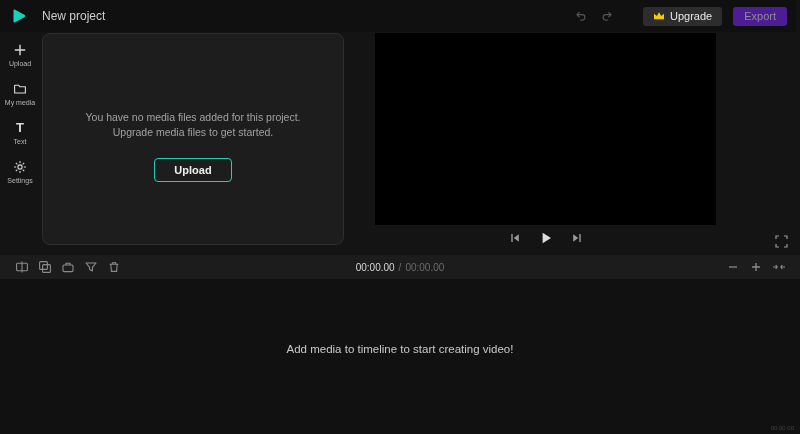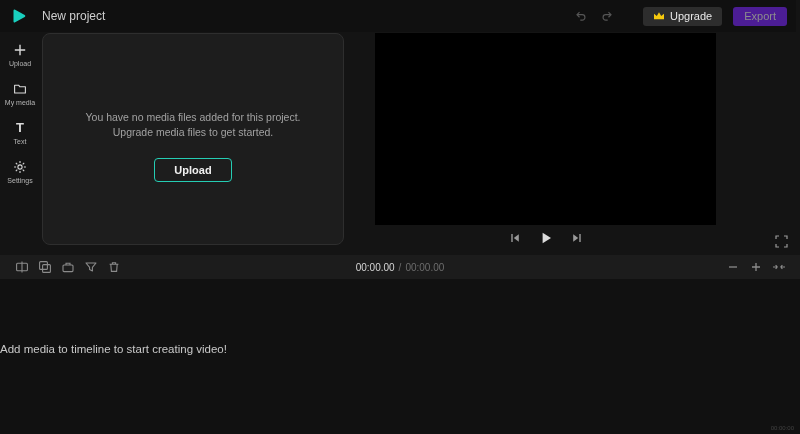--- a/index.html
+++ b/index.html
@@ -56,21 +56,21 @@
     align-items:center; justify-content:center; cursor:pointer; padding:0; border-radius:3px; }
   .time-display { position:absolute; left:0; right:0; text-align:center; font-size:10px;
     pointer-events:none; }
   .time-cur { color:#d6d6d6; }
   .time-sep { color:#6c6c6c; margin:0 4px; }
   .time-total { color:#6c6c6c; }
   .tl-right { margin-left:auto; display:flex; align-items:center; gap:6px; }
 
   
   .tl-body { position:absolute; top:279px; left:0; right:0; bottom:0; background:#111111; }
-  .tl-empty { position:absolute; top:64px; left:0; right:0; text-align:left;
+  .tl-empty { position:absolute; top:64px; left:0; right:0; text-align:center;
     font-size:11.5px; color:#c9c9c9; }
   .watermark { position:absolute; right:6px; bottom:3px; font-size:6px; color:#424242; }
 </style>
 </head>
 <body>
 
 <div class="app">
 
   <header class="topbar">
     <div class="logo">

